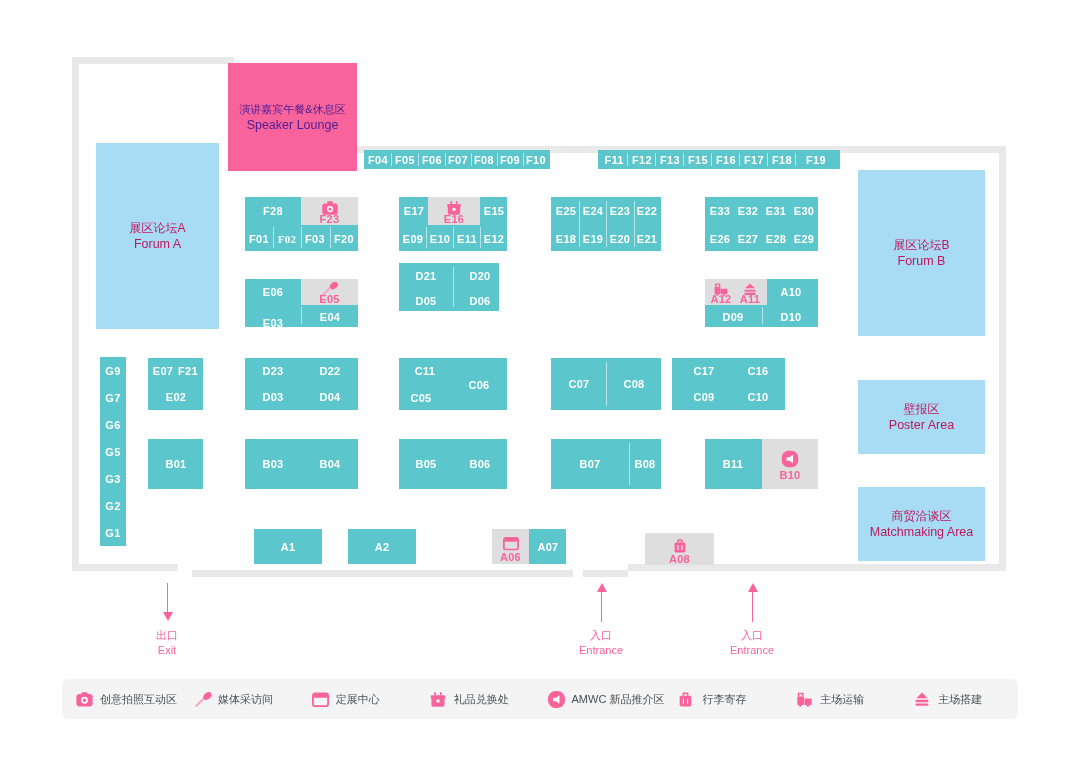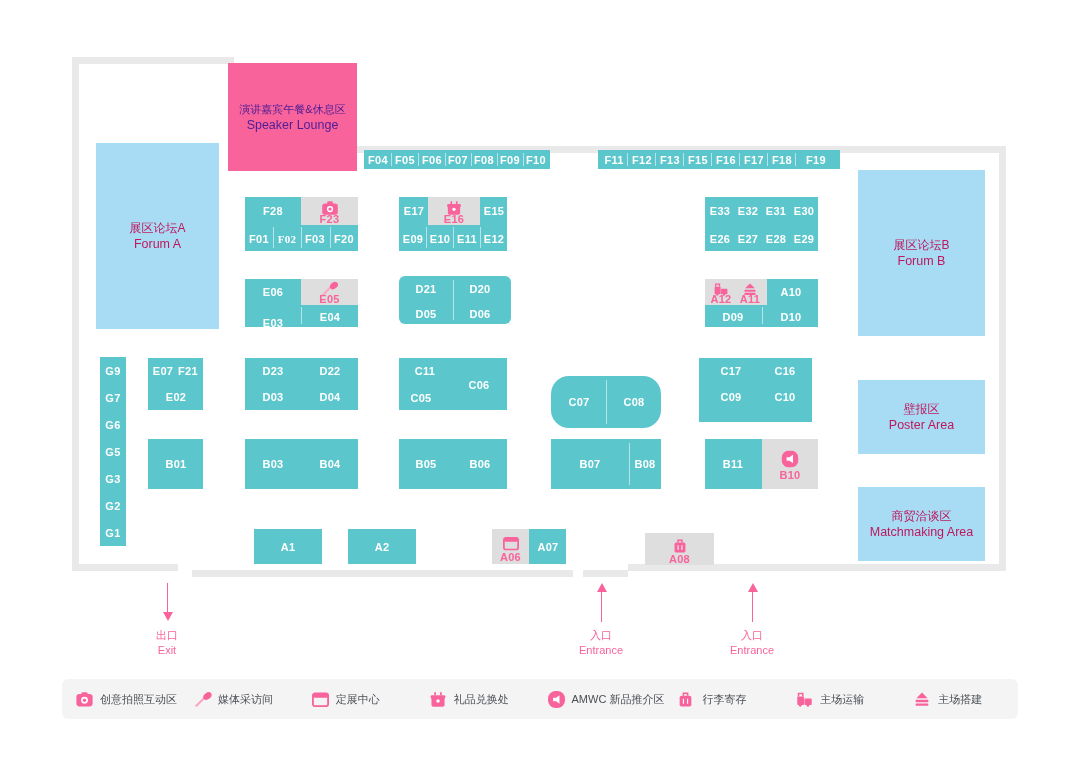--- a/index.html
+++ b/index.html
@@ -264,20 +264,33 @@
     <div class="divv" style="left:54px; top:30px; bottom:3px;"></div>
     <div class="divv" style="left:81px; top:30px; bottom:3px;"></div>
     <div class="lbl" style="left:15px;  top:14px;">E17</div>
     <div class="lbl" style="left:95px;  top:14px;">E15</div>
     <div class="lbl" style="left:14px;  top:42px;">E09</div>
     <div class="lbl" style="left:41px;  top:42px;">E10</div>
     <div class="lbl" style="left:68px;  top:42px;">E11</div>
     <div class="lbl" style="left:95px;  top:42px;">E12</div>
   </div>
 
+  <div class="booth" style="left:551px; top:197px; width:110px; height:54px;">
+    <div class="divv" style="left:28px; top:4px; bottom:4px;"></div>
+    <div class="divv" style="left:55px; top:4px; bottom:4px;"></div>
+    <div class="divv" style="left:83px; top:4px; bottom:4px;"></div>
+    <div class="lbl" style="left:15px; top:14px;">E25</div>
+    <div class="lbl" style="left:42px; top:14px;">E24</div>
+    <div class="lbl" style="left:69px; top:14px;">E23</div>
+    <div class="lbl" style="left:96px; top:14px;">E22</div>
+    <div class="lbl" style="left:15px; top:42px;">E18</div>
+    <div class="lbl" style="left:42px; top:42px;">E19</div>
+    <div class="lbl" style="left:69px; top:42px;">E20</div>
+    <div class="lbl" style="left:96px; top:42px;">E21</div>
+  </div>
 
   <div class="booth" style="left:705px; top:197px; width:113px; height:54px;">
     <div class="lbl" style="left:15px; top:14px;">E33</div>
     <div class="lbl" style="left:43px; top:14px;">E32</div>
     <div class="lbl" style="left:71px; top:14px;">E31</div>
     <div class="lbl" style="left:99px; top:14px;">E30</div>
     <div class="lbl" style="left:15px; top:42px;">E26</div>
     <div class="lbl" style="left:43px; top:42px;">E27</div>
     <div class="lbl" style="left:71px; top:42px;">E28</div>
     <div class="lbl" style="left:99px; top:42px;">E29</div>
@@ -292,21 +305,21 @@
           </svg>
       </span>
       <div class="lbl pinktxt" style="left:50%; top:20px;">E05</div>
     </div>
     <div class="divv" style="left:56px; top:28px; bottom:3px;"></div>
     <div class="lbl" style="left:28px; top:13px;">E06</div>
     <div class="lbl" style="left:28px; top:44px;">E03</div>
     <div class="lbl" style="left:85px; top:38px;">E04</div>
   </div>
 
-  <div class="booth" style="left:399px; top:276px; width:112px; height:48px;border-radius:6px;">
+  <div class="booth" style="left:399px; top:263px; width:100px; height:48px;">
     <div class="divv" style="left:54px; top:4px; bottom:4px;"></div>
     <div class="lbl" style="left:27px; top:13px;">D21</div>
     <div class="lbl" style="left:81px; top:13px;">D20</div>
     <div class="lbl" style="left:27px; top:38px;">D05</div>
     <div class="lbl" style="left:81px; top:38px;">D06</div>
   </div>
 
 
   <div class="booth" style="left:705px; top:279px; width:113px; height:48px;">
     <div class="booth gray" style="left:0; top:0; width:62px; height:26px;">
@@ -347,27 +360,27 @@
     <div class="lbl" style="left:28px; top:39px;">D03</div>
     <div class="lbl" style="left:85px; top:39px;">D04</div>
   </div>
 
   <div class="booth" style="left:399px; top:358px; width:108px; height:52px;">
     <div class="lbl" style="left:26px; top:13px;">C11</div>
     <div class="lbl" style="left:80px; top:27px;">C06</div>
     <div class="lbl" style="left:22px; top:40px;">C05</div>
   </div>
 
-  <div class="booth" style="left:551px; top:376px; width:110px; height:52px;border-radius:18px;">
+  <div class="booth" style="left:551px; top:358px; width:110px; height:52px;">
     <div class="divv" style="left:55px; top:4px; bottom:4px;"></div>
     <div class="lbl" style="left:28px; top:50%;">C07</div>
     <div class="lbl" style="left:83px; top:50%;">C08</div>
   </div>
 
-  <div class="booth" style="left:699px; top:358px; width:113px; height:64px;">
+  <div class="booth" style="left:672px; top:358px; width:113px; height:52px;">
     <div class="lbl" style="left:32px; top:13px;">C17</div>
     <div class="lbl" style="left:86px; top:13px;">C16</div>
     <div class="lbl" style="left:32px; top:39px;">C09</div>
     <div class="lbl" style="left:86px; top:39px;">C10</div>
   </div>
 
   <div class="booth" style="left:148px; top:439px; width:55px; height:50px;">
     <div class="lbl" style="left:28px; top:50%;">B01</div>
   </div>
 

